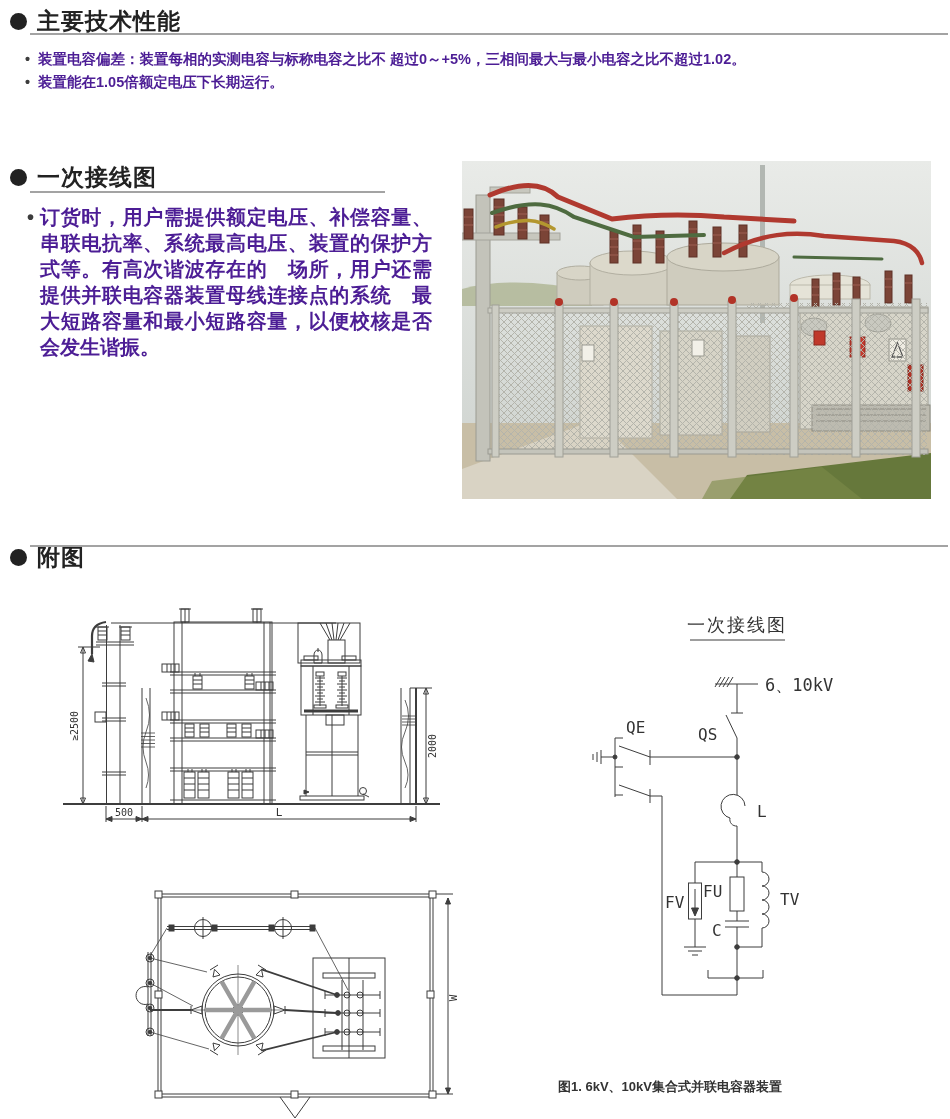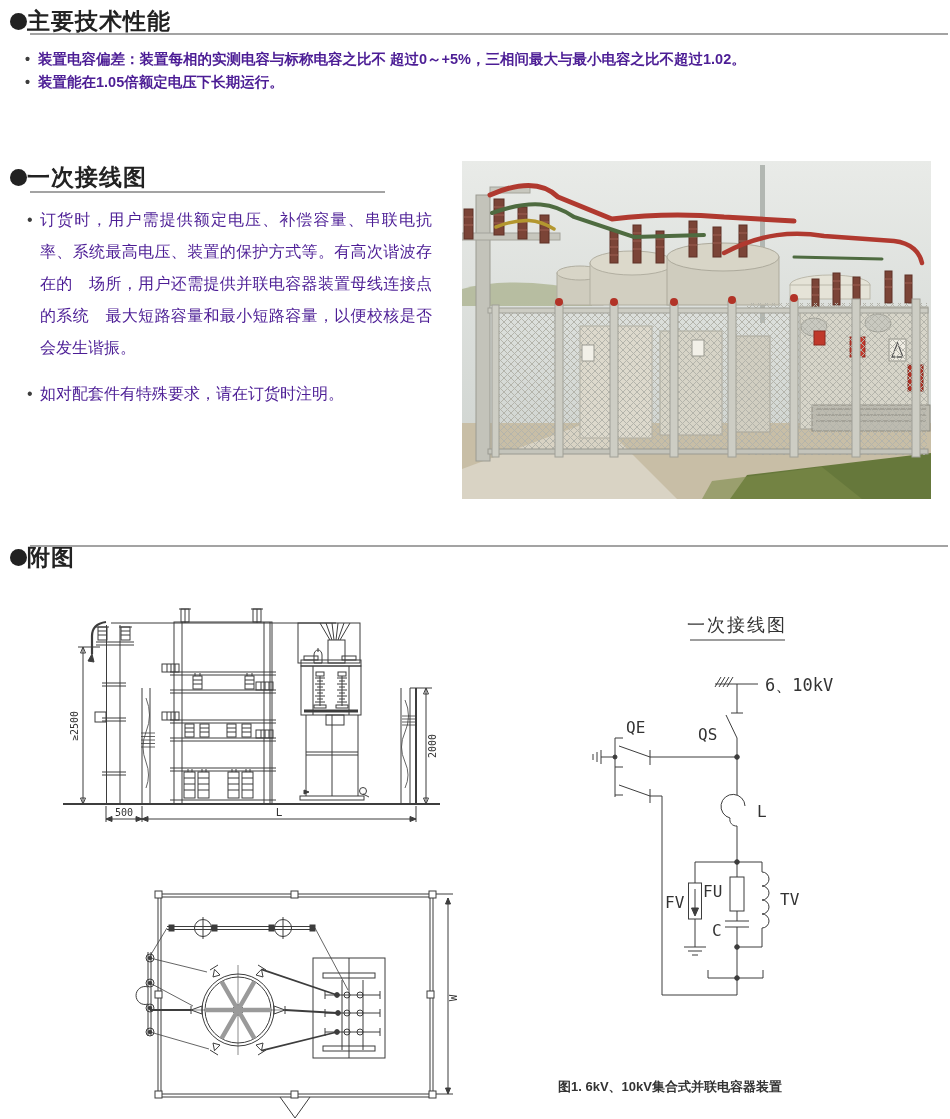--- a/index.html
+++ b/index.html
@@ -1,26 +1,26 @@
 <!DOCTYPE html>
 <html><head>
 <meta charset="utf-8">
 <style>
   html,body{margin:0;padding:0;background:#fff;}
   #page{position:relative;width:950px;height:1119px;background:#ffffff;overflow:hidden;
         font-family:"Liberation Sans","DejaVu Sans",sans-serif;color:#333;}
-  .sec-head{position:absolute;display:flex;align-items:center;}
+  .sec-head{position:absolute;display:flex;align-items:center;gap:10px;}
   .sec-dot{width:17px;height:17px;border-radius:50%;background:#222;flex:0 0 auto;}
   .sec-title{font-size:23px;font-weight:800;color:#222;letter-spacing:1px;white-space:nowrap;}
   .sec-line{position:absolute;height:2px;background:#a3a3a3;}
   ul.blist{list-style:none;margin:0;padding:0;}
   ul.blist li{position:relative;padding-left:13px;color:#4c1d95;}
   ul.blist li::before{content:"•";position:absolute;left:0;top:0;color:#3c3c3c;}
   #perf-list li{font-size:14.5px;font-weight:700;line-height:23px;white-space:nowrap;}
-  #order-list li{font-size:16px;font-weight:400;line-height:32px;text-align:justify;margin-bottom:14px;}
+  #order-list li{font-size:20px;font-weight:700;line-height:26px;text-align:justify;margin-bottom:14px;}
   .photo-frame{position:absolute;left:462px;top:161px;width:469px;height:338px;}
   .caption{position:absolute;left:558px;top:1078px;font-size:13px;font-weight:700;color:#333;white-space:nowrap;}
   svg{display:block;}
   .cad{stroke:#3d3d3d;stroke-width:1;fill:none;}
   .cadtext{font-family:"DejaVu Sans Mono","Liberation Mono",monospace;fill:#333;}
 </style>
 </head>
 <body>
 
 <div id="page">
@@ -37,21 +37,20 @@
   </ul>
 
   <div class="sec-head" style="left:10px;top:162px;">
     <span class="sec-dot"></span>
     <span class="sec-title">一次接线图</span>
   </div>
   <div class="sec-line" style="left:30px;top:191px;width:355px;"></div>
 
   <ul class="blist" id="order-list" style="position:absolute;left:27px;top:204px;width:405px;">
     <li>订货时，用户需提供额定电压、补偿容量、串联电抗率、系统最高电压、装置的保护方式等。有高次谐波存在的　场所，用户还需提供并联电容器装置母线连接点的系统　最大短路容量和最小短路容量，以便校核是否会发生谐振。</li>
-    <li>如对配套件有特殊要求，请在订货时注明。</li>
   </ul>
 
   <div class="photo-frame">
     <svg width="469" height="338" viewBox="0 0 469 338">
       <defs>
         <linearGradient id="sky" x1="0" y1="0" x2="0" y2="1">
           <stop offset="0" stop-color="#e9ebe8"></stop>
             <stop offset="1" stop-color="#ccd1cd"></stop>
         </linearGradient>
         <pattern id="mesh" width="7" height="7" patternUnits="userSpaceOnUse">

